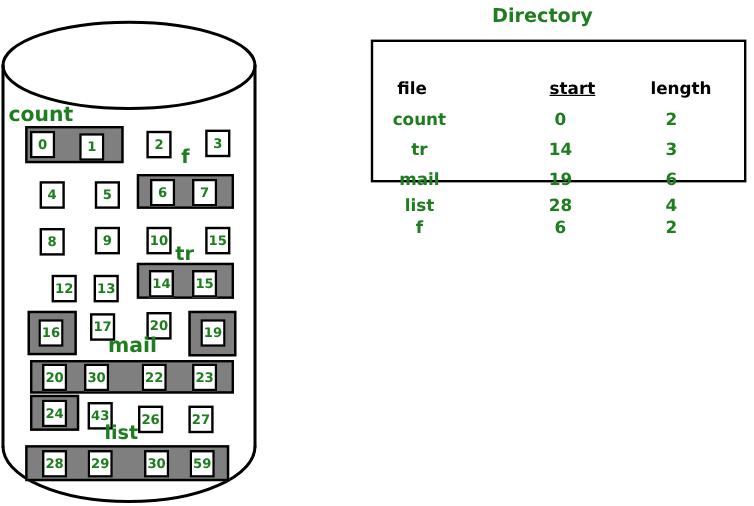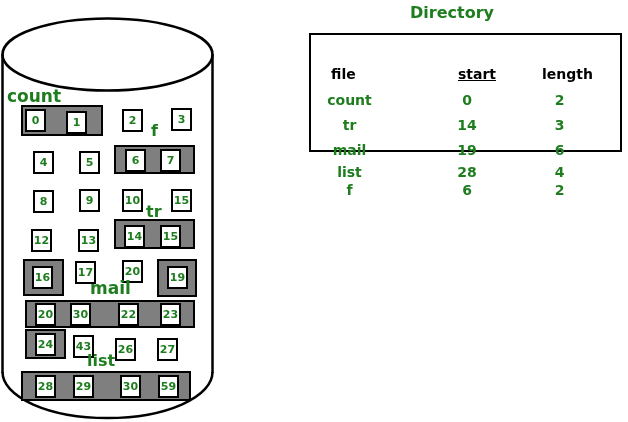--- a/index.html
+++ b/index.html
@@ -70,21 +70,21 @@
   <div class="blk" style="left:122px;top:109px">2</div>
   <div class="blk" style="left:171px;top:108px">3</div>
   <div class="blk" style="left:33px;top:151px">4</div>
   <div class="blk" style="left:79px;top:151px">5</div>
   <div class="blk" style="left:125px;top:149px">6</div>
   <div class="blk" style="left:160px;top:149px">7</div>
   <div class="blk" style="left:33px;top:190px">8</div>
   <div class="blk" style="left:79px;top:189px">9</div>
   <div class="blk" style="left:122px;top:189px">10</div>
   <div class="blk" style="left:171px;top:189px">15</div>
-  <div class="blk" style="left:31px;top:229px">12</div>
+  <div class="blk" style="left:43px;top:229px">12</div>
   <div class="blk" style="left:78px;top:229px">13</div>
   <div class="blk" style="left:124px;top:225px">14</div>
   <div class="blk" style="left:160px;top:225px">15</div>
   <div class="blk" style="left:32px;top:266px">16</div>
   <div class="blk" style="left:75px;top:261px">17</div>
   <div class="blk" style="left:122px;top:260px">20</div>
   <div class="blk" style="left:167px;top:266px">19</div>
   <div class="blk" style="left:35px;top:303px">20</div>
   <div class="blk" style="left:70px;top:303px">30</div>
   <div class="blk" style="left:118px;top:303px">22</div>

